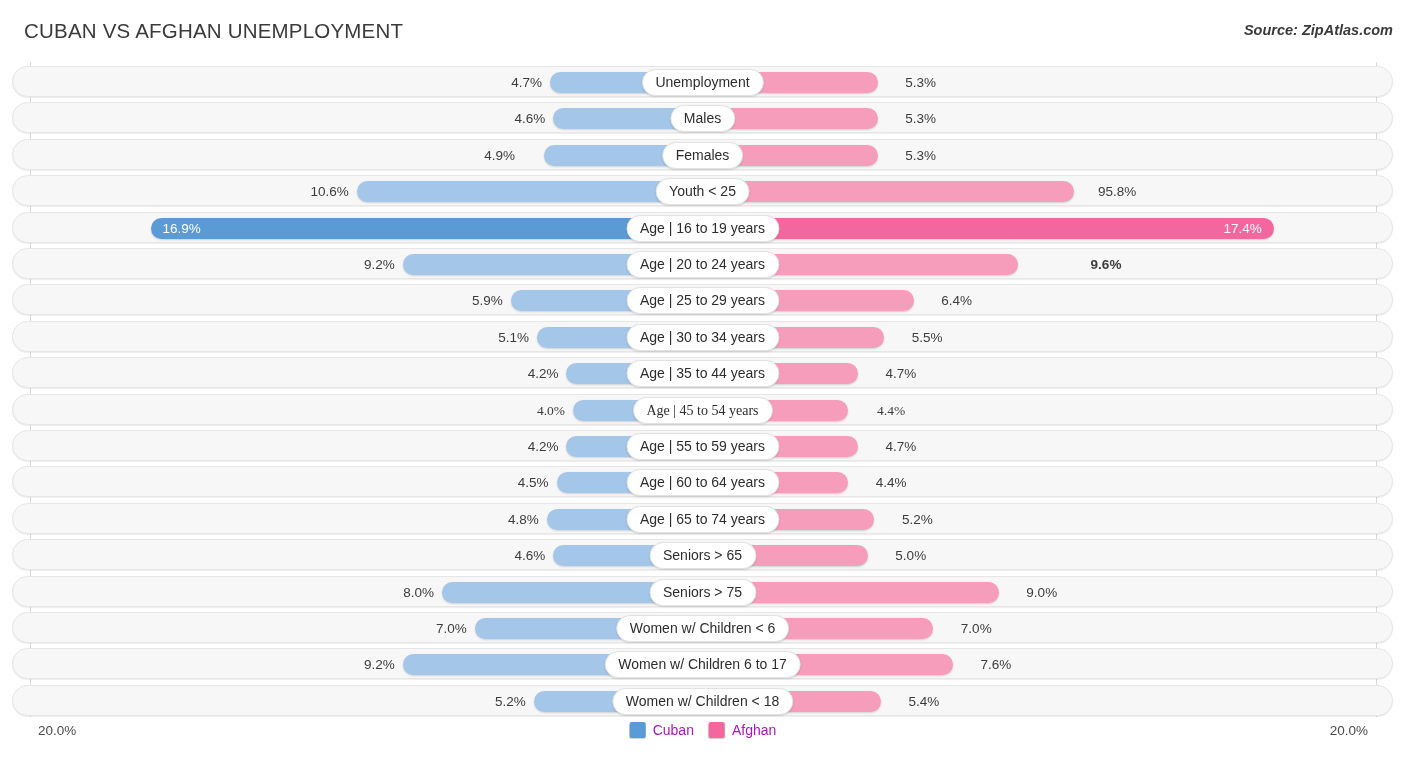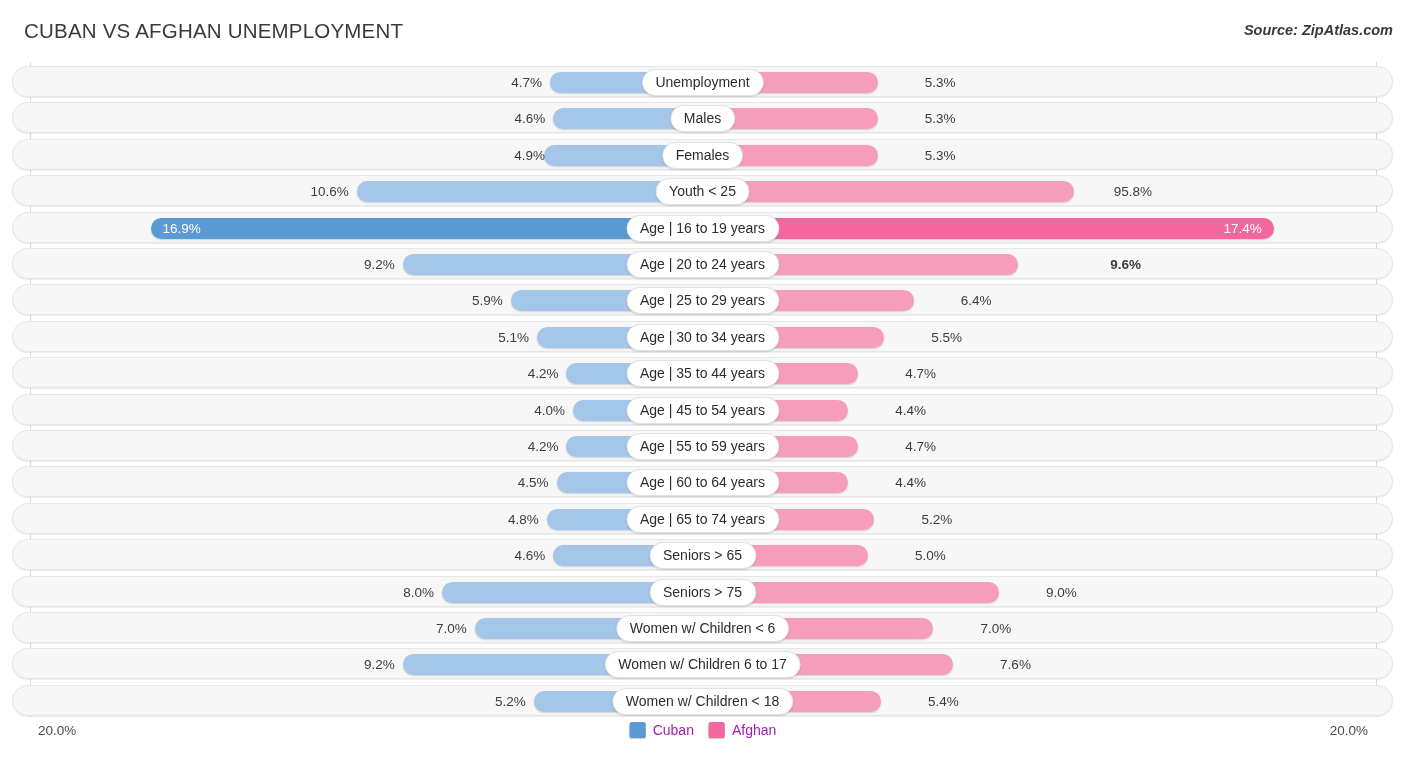--- a/index.html
+++ b/index.html
@@ -50,21 +50,21 @@
   .bar.right { border-radius:0 11px 11px 0; background:#f79dbc; }
   .row.hl .bar.left  { background:#5b9bd5; }
   .row.hl .bar.right { background:#f4679e; }
 
   
   .val {
     position:absolute; top:5px; height:21px; line-height:21px;
     font-size:13.5px; color:#3c3c3c; white-space:nowrap;
   }
   .val.l { text-align:right; }
-  .val.r { text-align:right; }
+  .val.r { text-align:center; }
   .row.hl .val.inside { color:#ffffff; }
 
   
   .pill {
     position:absolute; top:2px; height:27px; line-height:25px;
     left:50%; transform:translateX(-50%);
     background:#ffffff;
     border:1px solid #e2e2e2;
     border-radius:14px;
     padding:0 13px;
@@ -110,21 +110,21 @@
         <div class="row" style="top: 40.4px;">
           <div class="bar left" style="left: 540.35px; width: 150.65px;"></div>
           <div class="bar right" style="left: 691px; width: 173.575px;"></div>
           <div class="val l" style="left: 462.35px; width: 70px;">4.6%</div>
           <div class="val r" style="left: 872.575px; width: 70px;">5.3%</div>
           <div class="pill">Males</div>
         </div>
         <div class="row" style="top: 76.8px;">
           <div class="bar left" style="left: 530.525px; width: 160.475px;"></div>
           <div class="bar right" style="left: 691px; width: 173.575px;"></div>
-          <div class="val l" style="left: 462px; width: 70px;">4.9%</div>
+          <div class="val l" style="left: 432px; width: 70px;">4.9%</div>
           <div class="val r" style="left: 872.575px; width: 70px;">5.3%</div>
           <div class="pill">Females</div>
         </div>
         <div class="row" style="top: 113.2px;">
           <div class="bar left" style="left: 343.85px; width: 347.15px;"></div>
           <div class="bar right" style="left: 691px; width: 370.075px;"></div>
           <div class="val l" style="left: 265.85px; width: 70px;">10.6%</div>
           <div class="val r" style="left: 1069.08px; width: 70px;">95.8%</div>
           <div class="pill">Youth &lt; 25</div>
         </div>
@@ -156,21 +156,21 @@
           <div class="val r" style="left: 879.125px; width: 70px;">5.5%</div>
           <div class="pill">Age | 30 to 34 years</div>
         </div>
         <div class="row" style="top: 295.2px;">
           <div class="bar left" style="left: 553.45px; width: 137.55px;"></div>
           <div class="bar right" style="left: 691px; width: 153.925px;"></div>
           <div class="val l" style="left: 475.45px; width: 70px;">4.2%</div>
           <div class="val r" style="left: 852.925px; width: 70px;">4.7%</div>
           <div class="pill">Age | 35 to 44 years</div>
         </div>
-        <div class="row" style="top: 331.6px;">
+        <div class="row" style="top: 331.6px; font-family: Liberation Serif, serif;">
           <div class="bar left" style="left: 560px; width: 131px;"></div>
           <div class="bar right" style="left: 691px; width: 144.1px;"></div>
           <div class="val l" style="left: 482px; width: 70px;">4.0%</div>
           <div class="val r" style="left: 843.1px; width: 70px;">4.4%</div>
           <div class="pill">Age | 45 to 54 years</div>
         </div>
         <div class="row" style="top: 368px;">
           <div class="bar left" style="left: 553.45px; width: 137.55px;"></div>
           <div class="bar right" style="left: 691px; width: 153.925px;"></div>
           <div class="val l" style="left: 475.45px; width: 70px;">4.2%</div>

